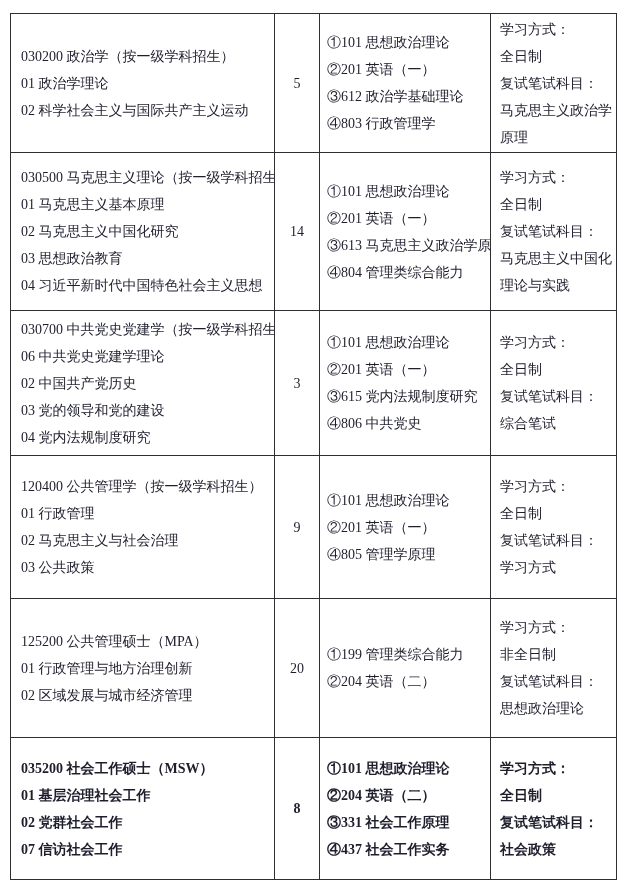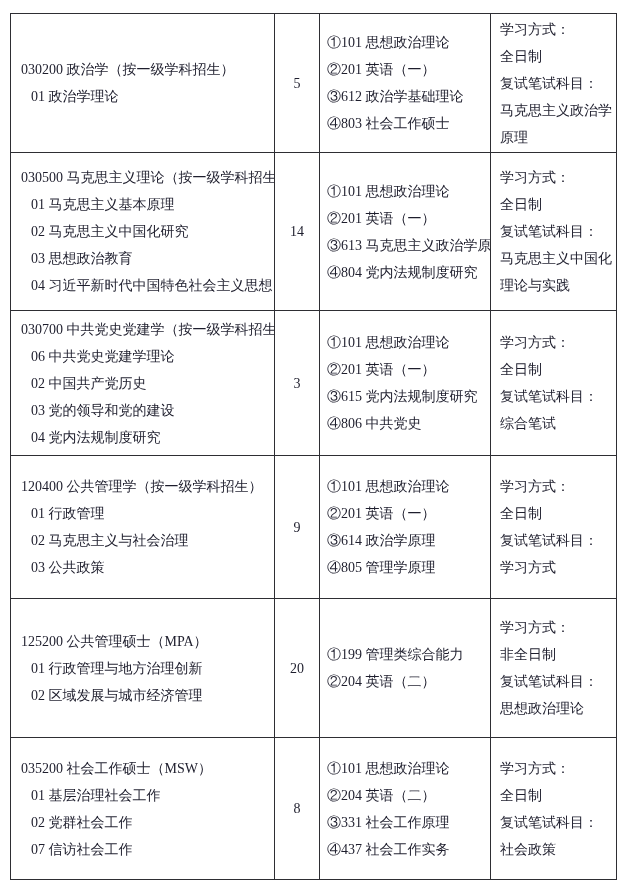--- a/index.html
+++ b/index.html
@@ -9,55 +9,56 @@
     color:#1e1e2d;font-size:14px;
   }
   .tbl{
     position:absolute;left:10px;top:13px;width:607px;
     border:1.5px solid #2e2e33;box-sizing:border-box;background:#ffffff;
   }
   .row{
     display:grid;grid-template-columns:263px 45px 171px 1fr;
     border-bottom:1.5px solid #2e2e33;box-sizing:border-box;
   }
-  .row:last-child{border-bottom:none;}
+  .row:last-child{border-bottom:none;font-weight:bold;}
   .r0{height:139px}.r1{height:158px}.r2{height:145px}
   .r3{height:143px}.r4{height:139px}.r5{height:141px}
   .cell{
     box-sizing:border-box;display:flex;flex-direction:column;
     justify-content:center;overflow:hidden;line-height:27px;
   }
   .cell + .cell{border-left:1.5px solid #2e2e33;}
   .c-program{padding:4px 2px 4px 10px;}
   .c-program .line{white-space:nowrap;}
-  .c-program .spec{margin-left:10px;}
+  .c-program .spec{margin-left:0;}
   .c-quota{align-items:center;text-align:center;}
   .c-subjects{padding:4px 2px 4px 7px;}
   .c-subjects .line{white-space:nowrap;}
   .c-notes{padding:4px 2px 4px 9px;}
   .c-notes .line{word-break:break-all;}
 </style>
 </head>
 <body>
 
 <div class="tbl">
 
   <div class="row r0">
     <div class="cell c-program">
       <div class="line">030200 政治学（按一级学科招生）</div>
       <div class="line spec">01 政治学理论</div>
+      <div class="line spec">02 科学社会主义与国际共产主义运动</div>
     </div>
     <div class="cell c-quota">
       <span>5</span>
     </div>
     <div class="cell c-subjects">
       <div class="line">①101 思想政治理论</div>
       <div class="line">②201 英语（一）</div>
       <div class="line">③612 政治学基础理论</div>
-      <div class="line">④803 社会工作硕士</div>
+      <div class="line">④803 行政管理学</div>
     </div>
     <div class="cell c-notes">
       <div class="line">学习方式：</div>
       <div class="line">全日制</div>
       <div class="line">复试笔试科目：</div>
       <div class="line">马克思主义政治学原理</div>
     </div>
   </div>
 
   <div class="row r1">
@@ -68,21 +69,21 @@
       <div class="line spec">03 思想政治教育</div>
       <div class="line spec">04 习近平新时代中国特色社会主义思想</div>
     </div>
     <div class="cell c-quota">
       <span>14</span>
     </div>
     <div class="cell c-subjects">
       <div class="line">①101 思想政治理论</div>
       <div class="line">②201 英语（一）</div>
       <div class="line">③613 马克思主义政治学原理</div>
-      <div class="line">④804 党内法规制度研究</div>
+      <div class="line">④804 管理类综合能力</div>
     </div>
     <div class="cell c-notes">
       <div class="line">学习方式：</div>
       <div class="line">全日制</div>
       <div class="line">复试笔试科目：</div>
       <div class="line">马克思主义中国化理论与实践</div>
     </div>
   </div>
 
   <div class="row r2">
@@ -116,21 +117,20 @@
       <div class="line spec">01 行政管理</div>
       <div class="line spec">02 马克思主义与社会治理</div>
       <div class="line spec">03 公共政策</div>
     </div>
     <div class="cell c-quota">
       <span>9</span>
     </div>
     <div class="cell c-subjects">
       <div class="line">①101 思想政治理论</div>
       <div class="line">②201 英语（一）</div>
-      <div class="line">③614 政治学原理</div>
       <div class="line">④805 管理学原理</div>
     </div>
     <div class="cell c-notes">
       <div class="line">学习方式：</div>
       <div class="line">全日制</div>
       <div class="line">复试笔试科目：</div>
       <div class="line">学习方式</div>
     </div>
   </div>
 

